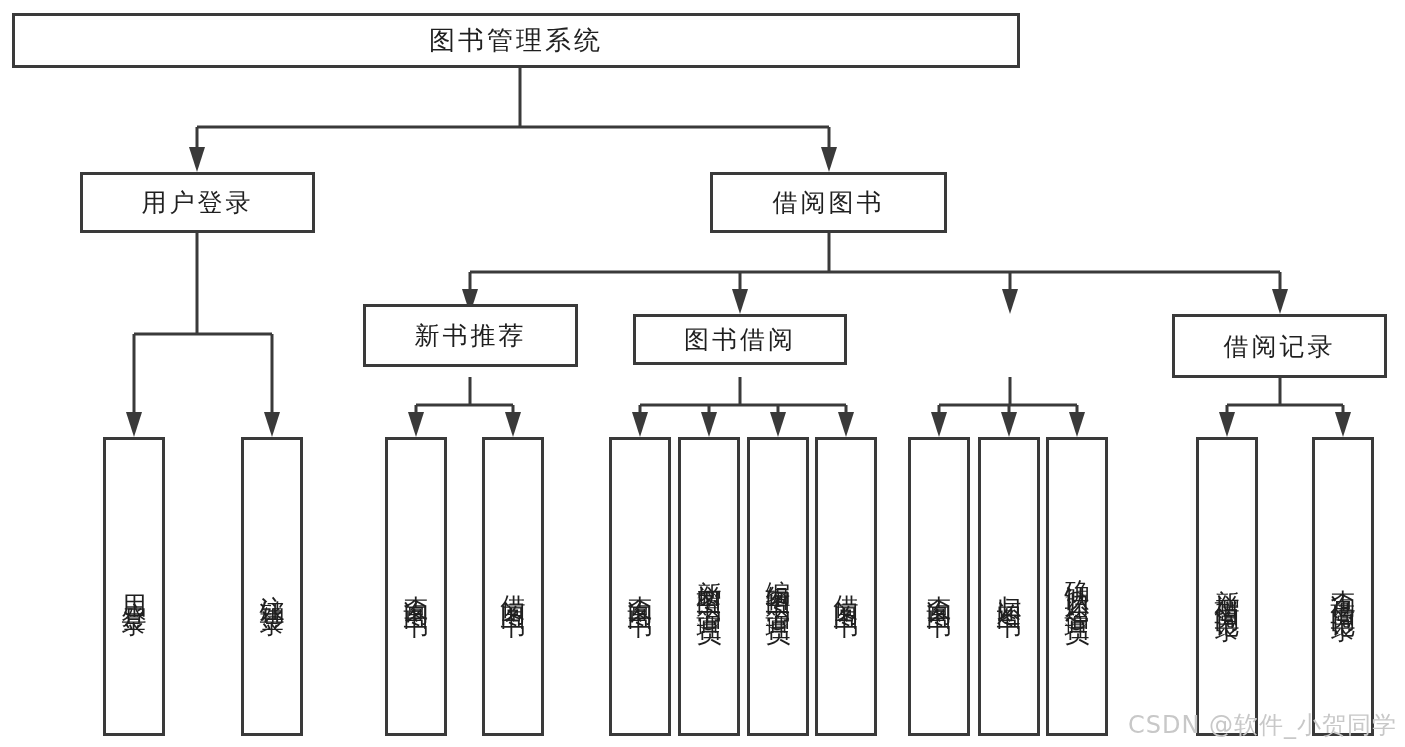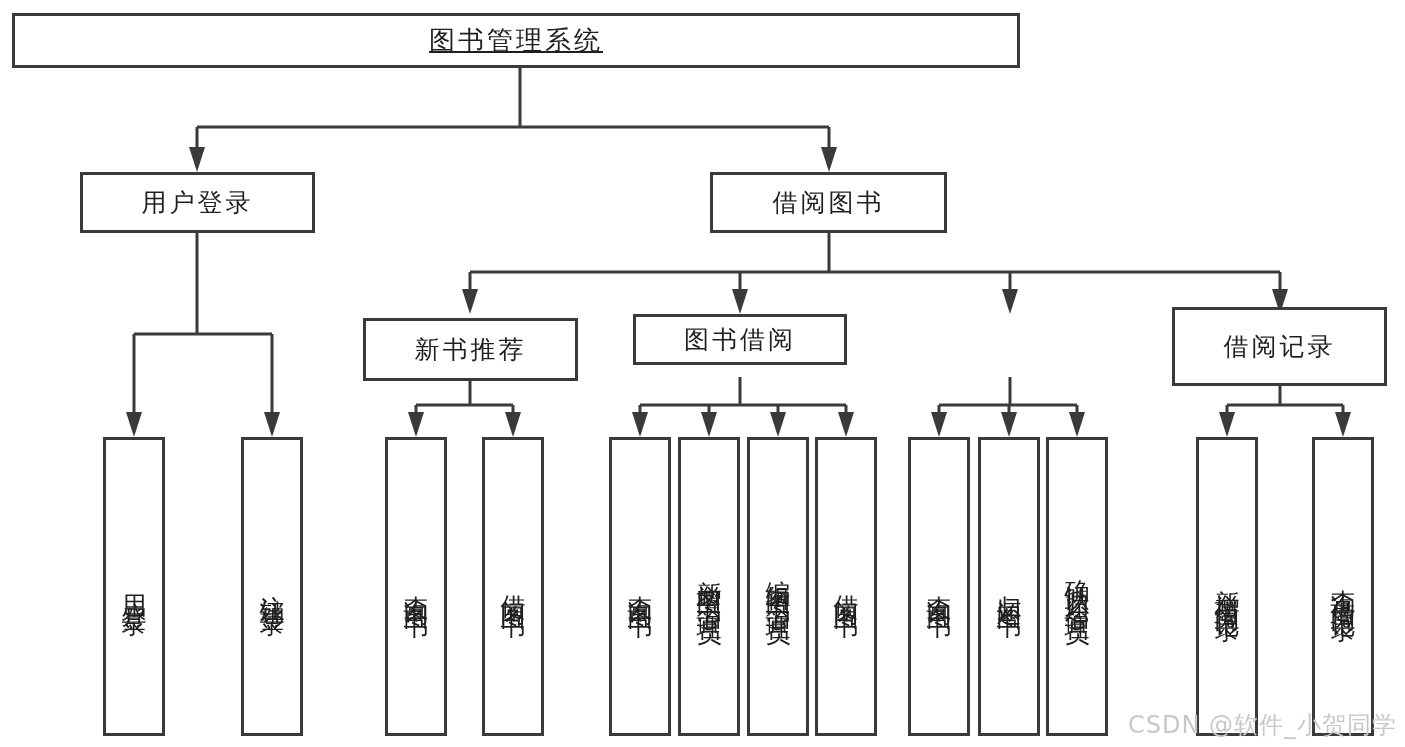--- a/index.html
+++ b/index.html
@@ -36,21 +36,21 @@
     background: var(--box-bg);
     border: 3px solid var(--line);
     display: flex;
     align-items: center;
     justify-content: center;
     font-size: 25px;
     letter-spacing: 3px;
     white-space: nowrap;
     color: var(--text);
   }
-  .hbox.root { font-size: 26px; text-decoration: underline; }
+  .hbox.root { font-size: 26px; }
   .vbox {
     position: absolute;
     background: var(--box-bg);
     border: 3px solid var(--line);
     display: flex;
     align-items: center;
     justify-content: center;
   }
   .vbox span {
     writing-mode: vertical-rl;
@@ -124,23 +124,23 @@
       <polygon class="arrowhead" points="1219,412 1235,412 1227,437"></polygon>
       <polygon class="arrowhead" points="1335,412 1351,412 1343,437"></polygon>
     </g>
   </svg>
 
   <div class="hbox root" style="left:12px; top:13px; width:1008px; height:55px;">图书管理系统</div>
 
   <div class="hbox" style="left:80px; top:172px; width:235px; height:61px;">用户登录</div>
   <div class="hbox" style="left:710px; top:172px; width:237px; height:61px;">借阅图书</div>
 
-  <div class="hbox" style="left:363px; top:318px; width:215px; height:63px;">新书推荐</div>
+  <div class="hbox" style="left:363px; top:304px; width:215px; height:63px;">新书推荐</div>
   <div class="hbox" style="left:633px; top:314px; width:214px; height:51px;">图书借阅</div>
-  <div class="hbox" style="left:1172px; top:307px; width:215px; height:79px;">借阅记录</div>
+  <div class="hbox" style="left:1172px; top:314px; width:215px; height:64px;">借阅记录</div>
 
   <div class="vbox" style="left:103px; top:437px; width:62px; height:299px;">
     <span>用户登录</span>
   </div>
   <div class="vbox" style="left:241px; top:437px; width:62px; height:299px;">
     <span>注销登录</span>
   </div>
 
   <div class="vbox" style="left:385px; top:437px; width:62px; height:299px;">
     <span>查询图书</span>

